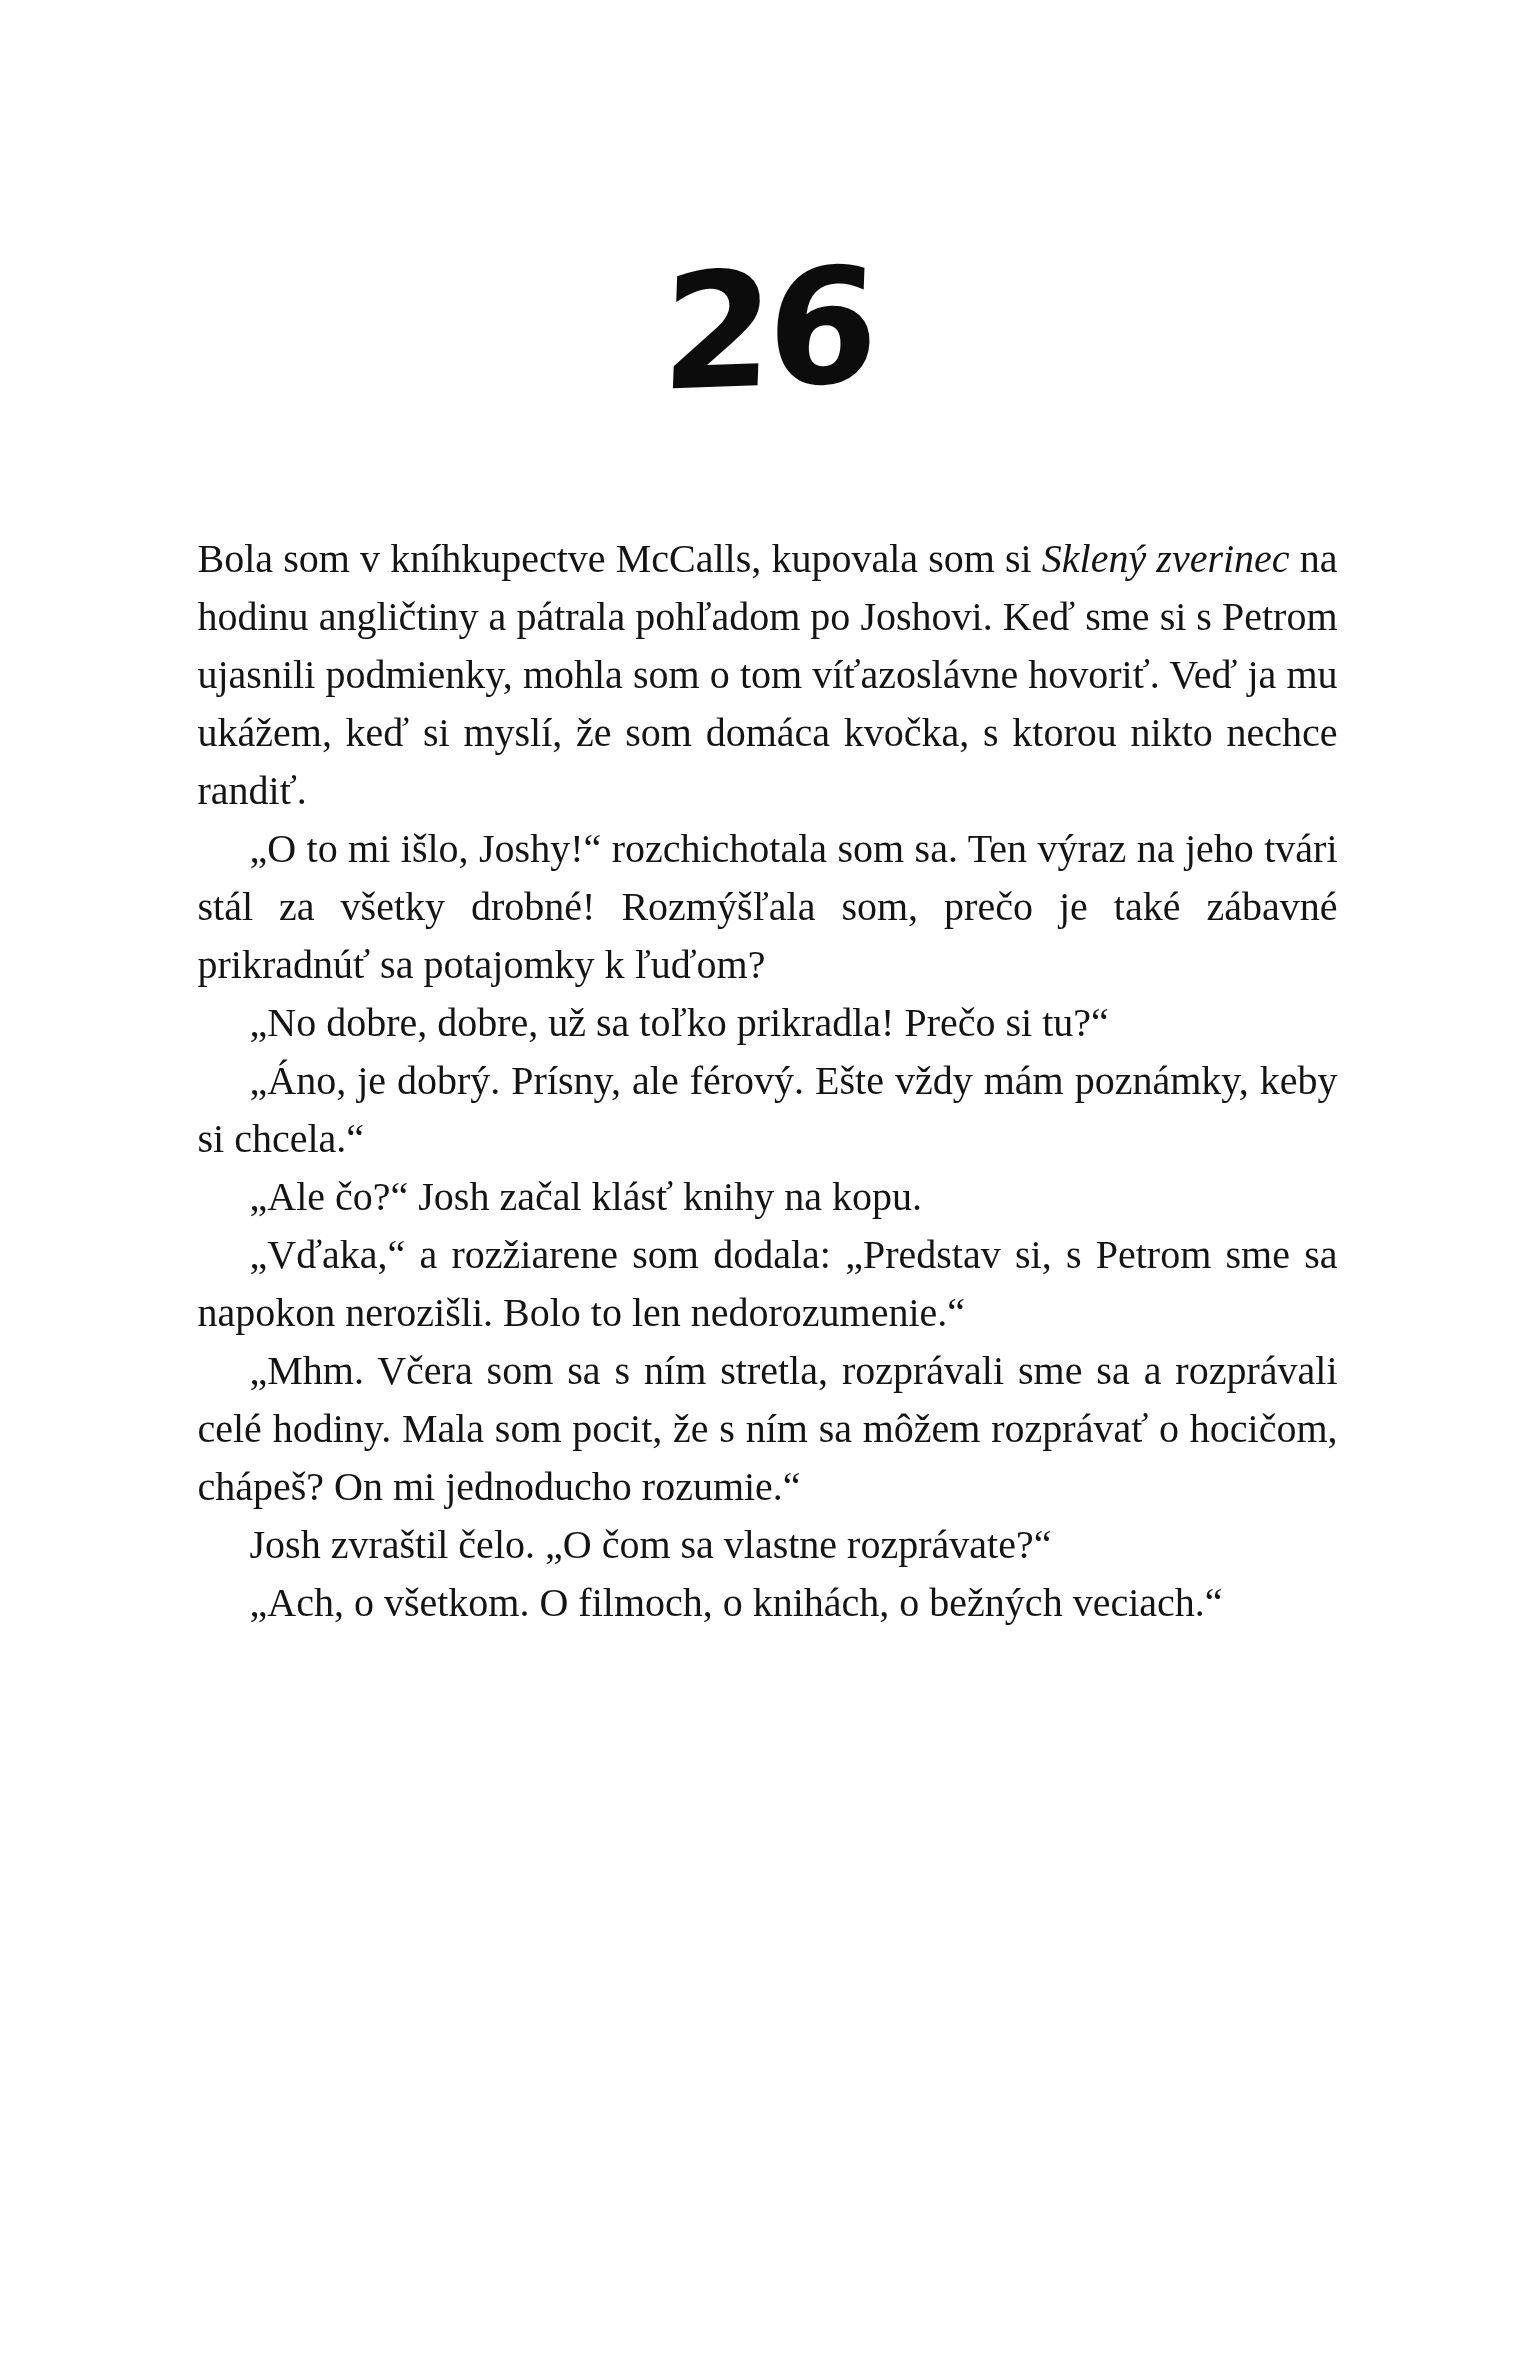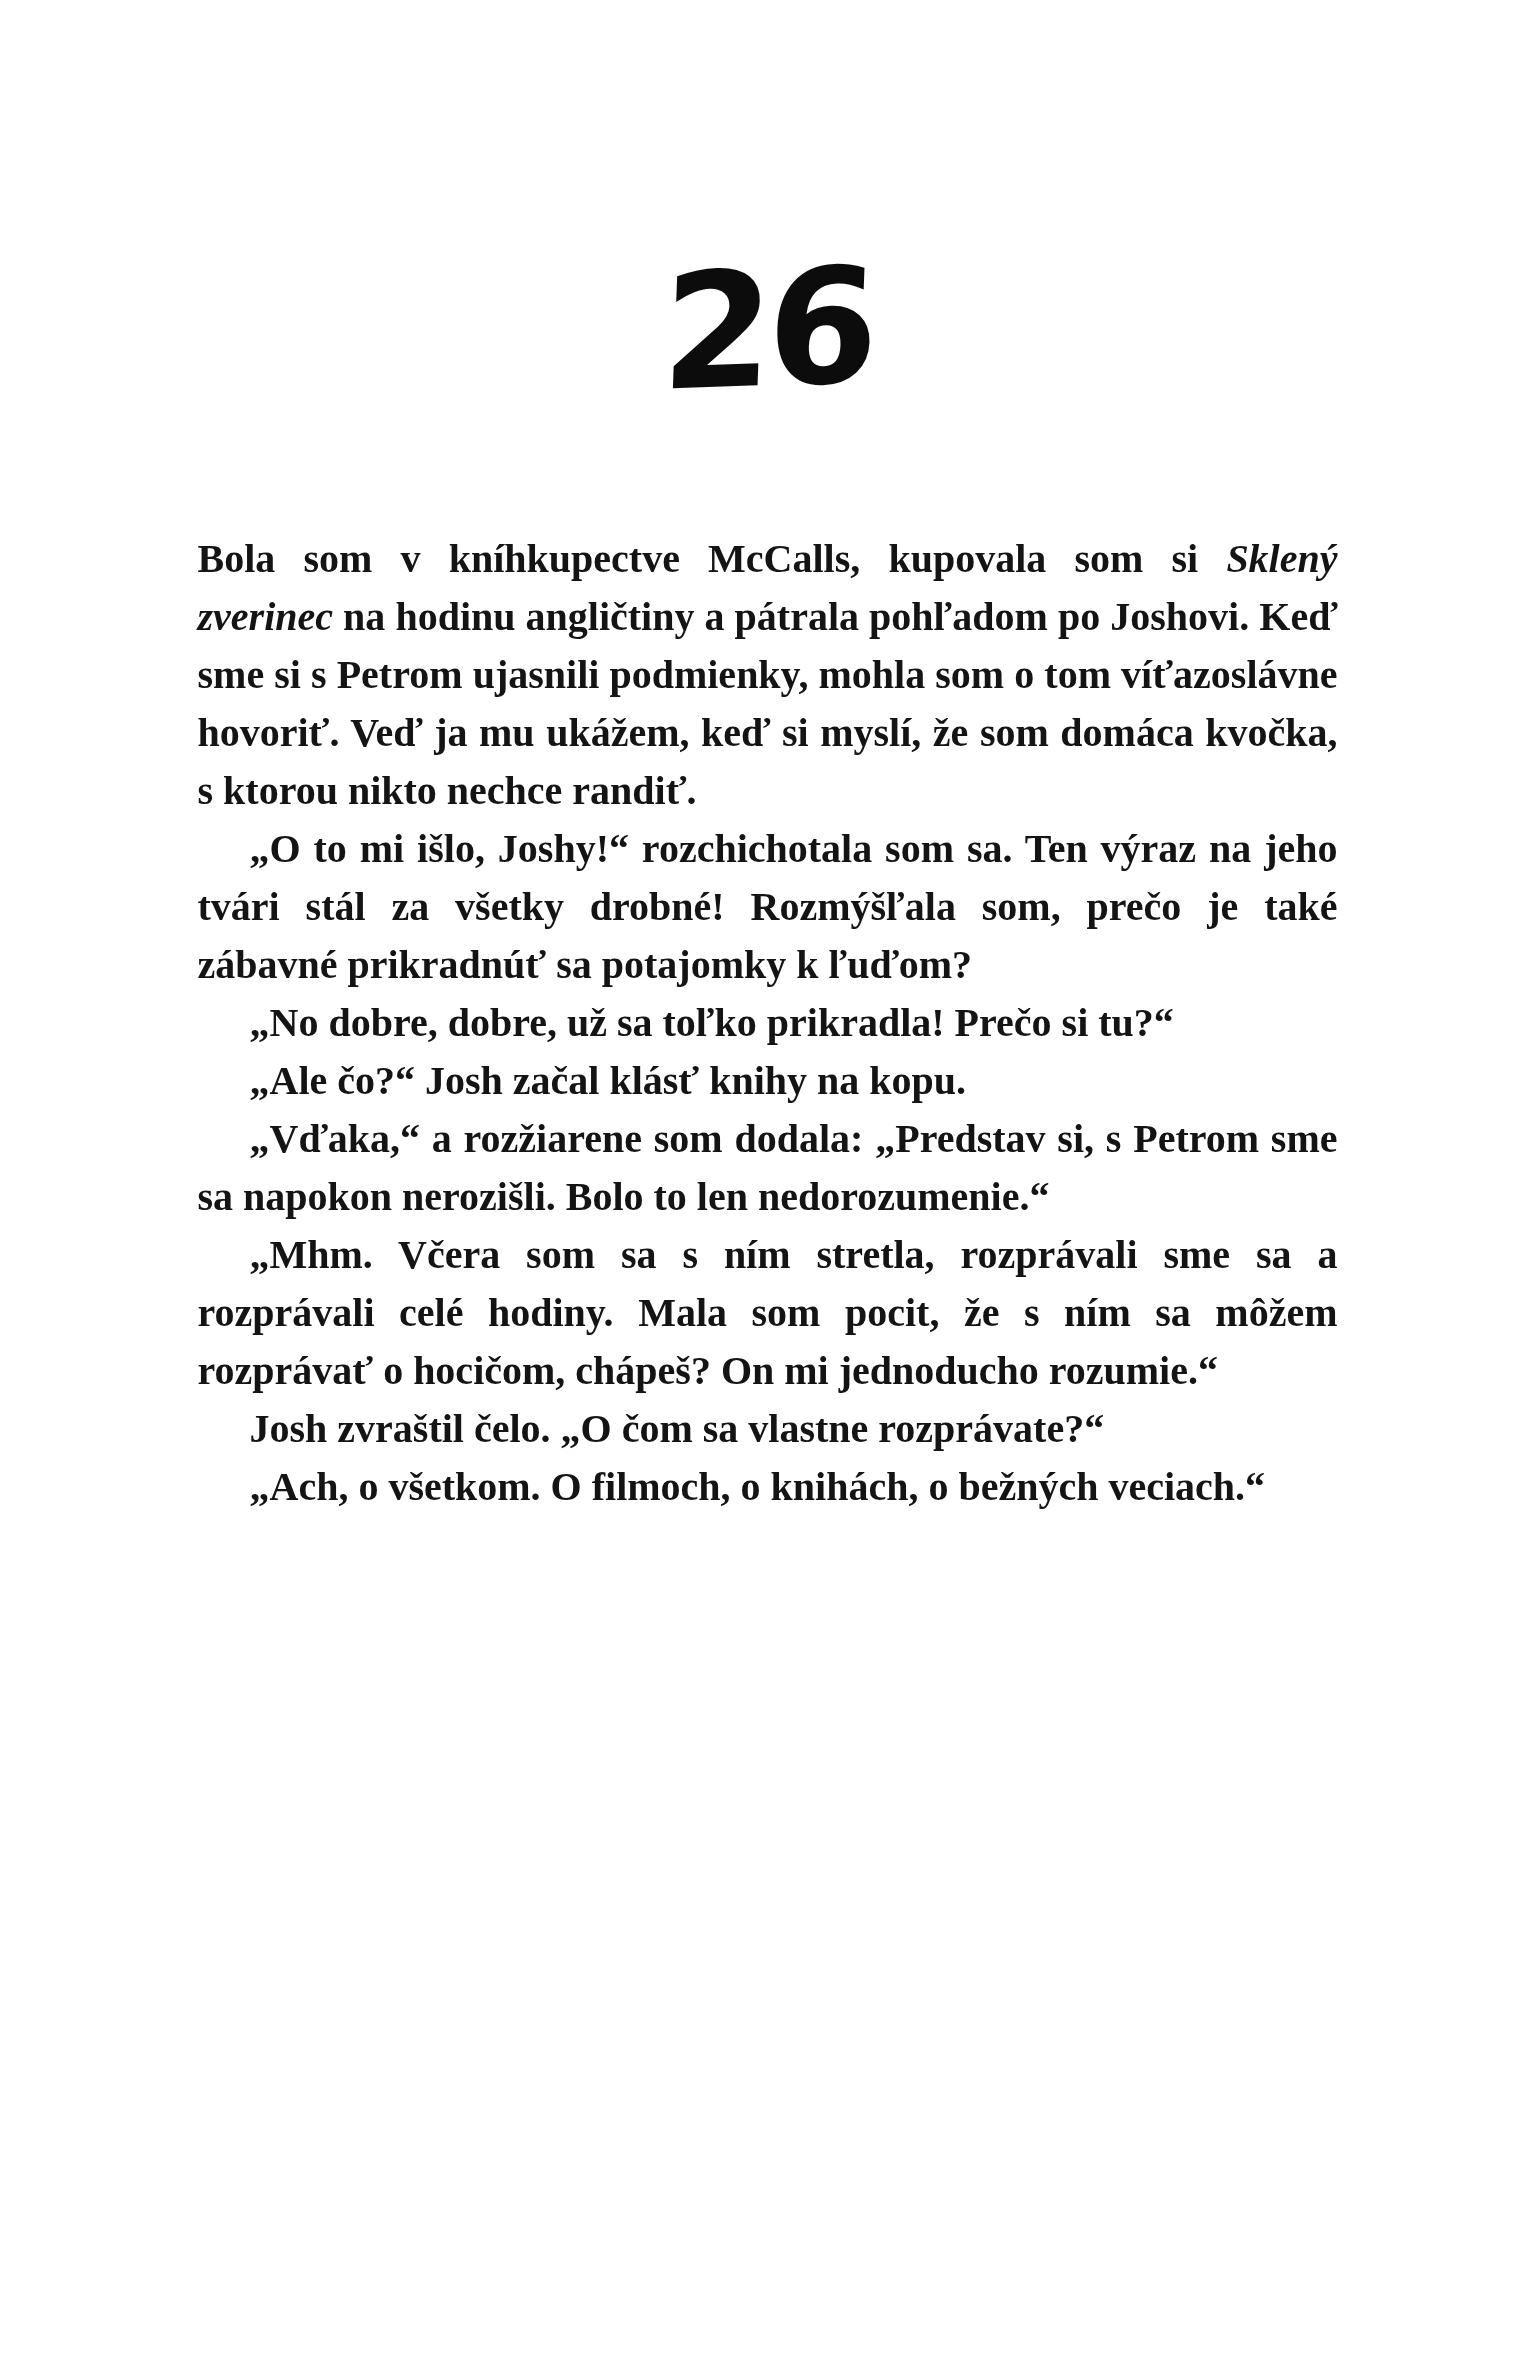--- a/index.html
+++ b/index.html
@@ -36,21 +36,20 @@
     width: 1140px;
     margin: 120px auto 0 auto;
     font-size: 40px;
     line-height: 58px;
     text-align: justify;
     color: #141414;
   }
   .para {
     margin: 0;
     text-indent: 52px;
-    font-weight: bold;
   }
   .para.first {
     text-indent: 0;
   }
   .para em {
     font-style: italic;
   }
 </style>
 </head>
 <body>
@@ -63,20 +62,21 @@
 
     <p class="para first"><span>Bola som v kníhkupectve McCalls, kupovala som si </span><em>Sklený zverinec</em><span> na hodinu angličtiny a pátrala pohľadom po Joshovi. Keď sme si s Petrom ujasnili podmienky, mohla som o tom víťazoslávne hovoriť. Veď ja mu ukážem, keď si myslí, že som domáca kvočka, s ktorou nikto nechce randiť.</span></p>
 
 
 
     <p class="para"><span>„O to mi išlo, Joshy!“ rozchichotala som sa. Ten výraz na jeho tvári stál za všetky drobné! Rozmýšľala som, prečo je také zábavné prikradnúť sa potajomky k ľuďom?</span></p>
 
     <p class="para"><span>„No dobre, dobre, už sa toľko prikradla! Prečo si tu?“</span></p>
 
 
+    <p class="para"><span>„Áno, je dobrý. Prísny, ale férový. Ešte vždy mám poznámky, keby si chcela.“</span></p>
 
     <p class="para"><span>„Ale čo?“ Josh začal klásť knihy na kopu.</span></p>
 
     <p class="para"><span>„Vďaka,“ a rozžiarene som dodala: „Predstav si, s Petrom sme sa napokon nerozišli. Bolo to len nedorozumenie.“</span></p>
 
     <p class="para"><span>„Mhm. Včera som sa s ním stretla, rozprávali sme sa a rozprávali celé hodiny. Mala som pocit, že s ním sa môžem rozprávať o hocičom, chápeš? On mi jednoducho rozumie.“</span></p>
 
     <p class="para"><span>Josh zvraštil čelo. „O čom sa vlastne rozprávate?“</span></p>
 
     <p class="para"><span>„Ach, o všetkom. O filmoch, o knihách, o bežných veciach.“</span></p>

